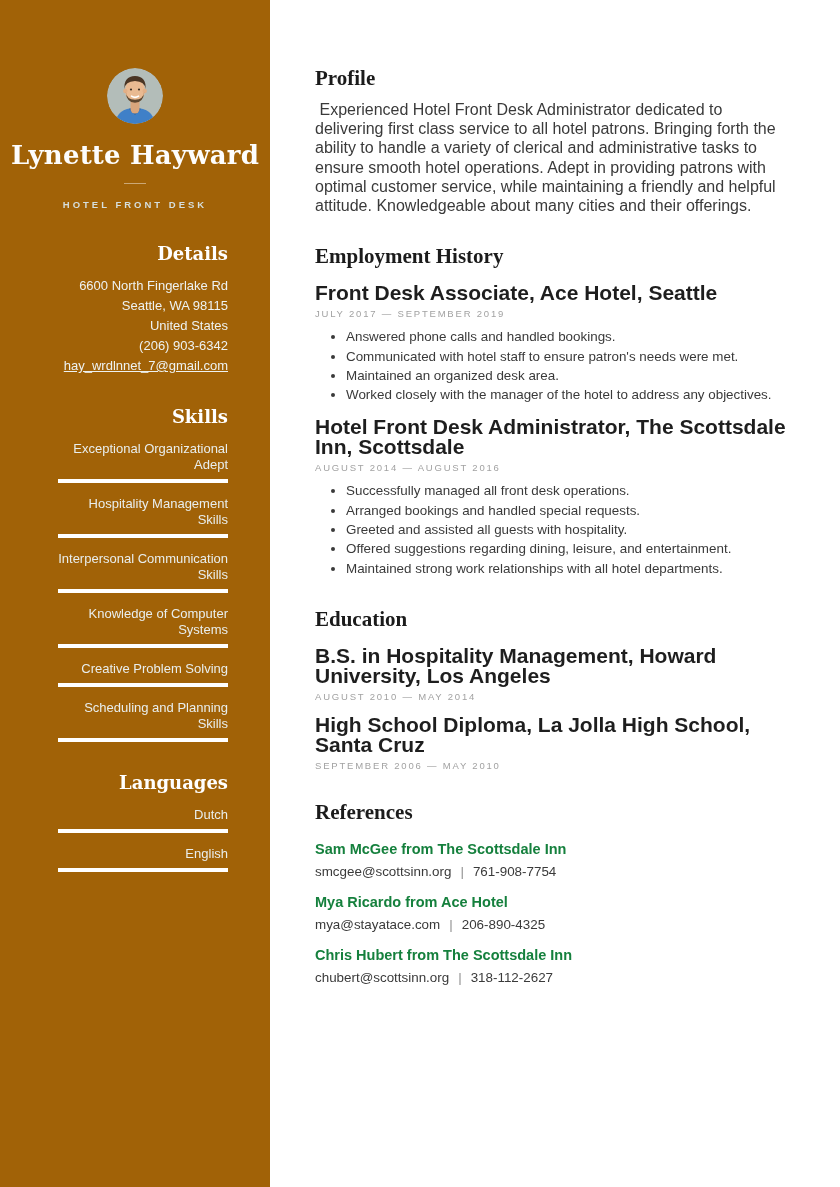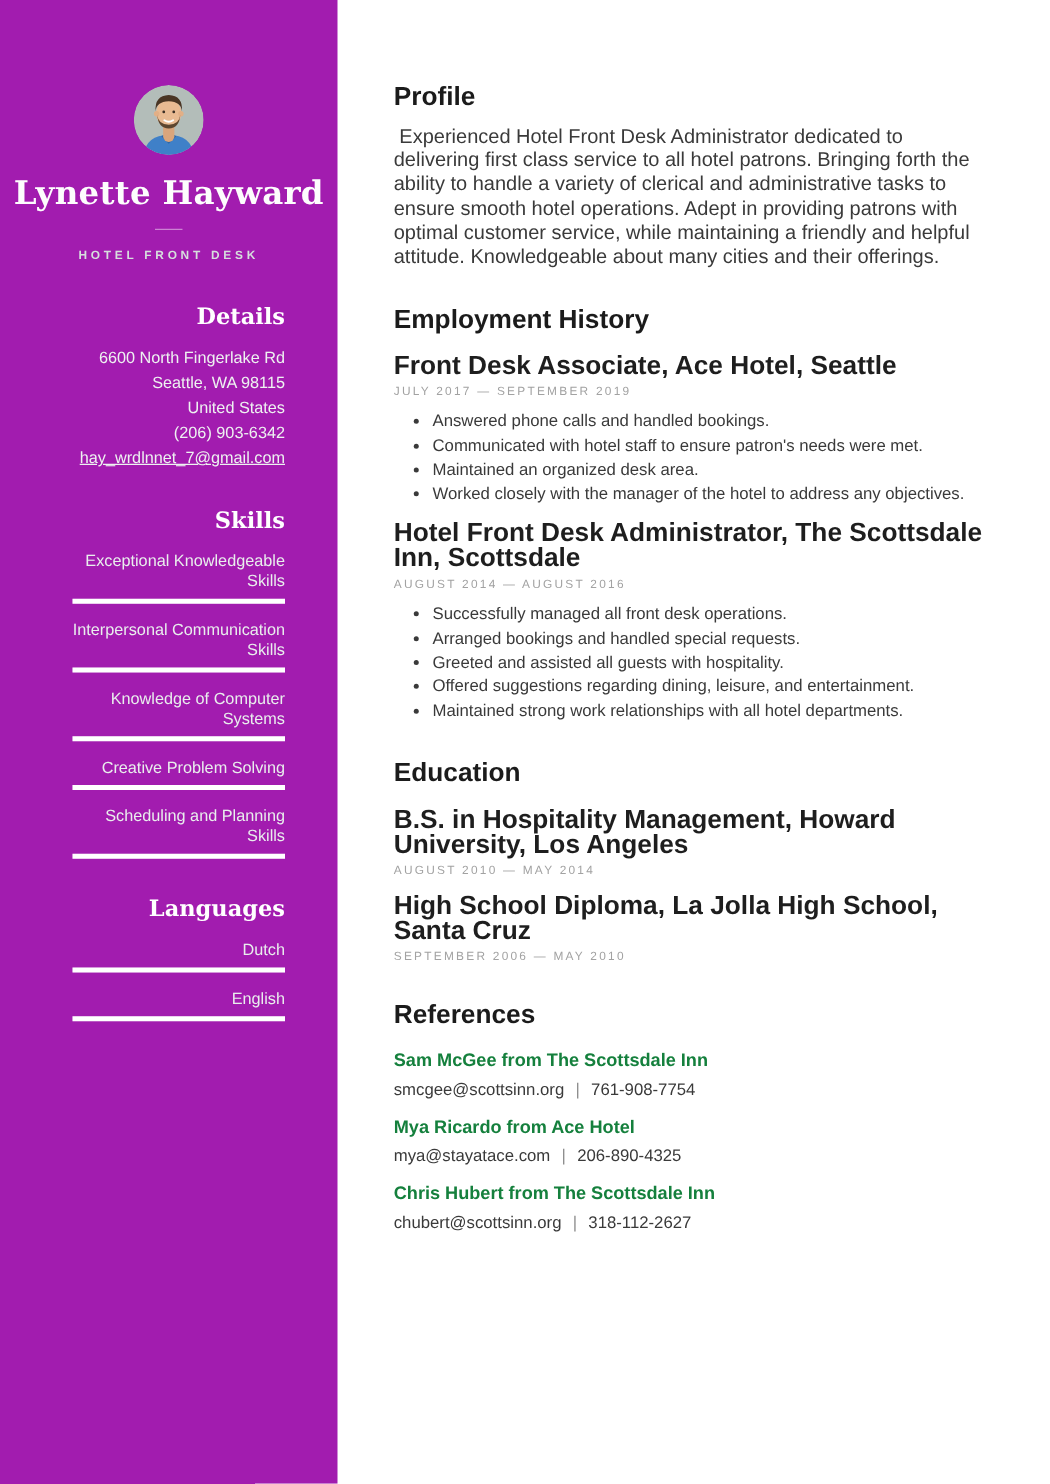--- a/index.html
+++ b/index.html
@@ -8,21 +8,21 @@
     width: 840px; height: 1187px;
     font-family: "Liberation Sans", sans-serif;
     color: #3a3a3a;
     overflow: hidden;
   }
   .page { display: flex; width: 840px; height: 1187px; background: #ffffff; }
 
   
   .sidebar {
     width: 270px; min-width: 270px; height: 100%;
-    background: #a21caf; color: #f2f5f4;
+    background: #a16207; color: #f2f5f4;
   }
   .side-head { text-align: center; padding-top: 68px; }
   .avatar {
     width: 56px; height: 56px; border-radius: 50%;
     margin: 0 auto; overflow: hidden;
   }
   .candidate-name {
     margin-top: 16px;
     font-family: "DejaVu Serif", serif;
     font-weight: bold; font-size: 26px; line-height: 30px;
@@ -55,21 +55,21 @@
   .meter-item { margin-bottom: 13px; }
   .meter-label { font-size: 13px; line-height: 16px; color: #e9eeed; margin-bottom: 6px; }
   .meter-track { height: 4px; background: rgba(255,255,255,0.18); position: relative; }
   .meter-fill { position: absolute; left: 0; top: 0; bottom: 0; background: #ffffff; }
 
   
   .main {
     flex: 1; padding: 64px 50px 0 45px;
   }
   .section-heading {
-    font-family: Liberation Sans, sans-serif;
+    font-family: Liberation Serif, serif;
     font-weight: bold; font-size: 21px; line-height: 28px;
     color: #1b1b1b;
   }
   .profile-text {
     margin-top: 8px;
     font-size: 16px; line-height: 19.2px; color: #3a3a3a;
     white-space: pre-wrap;
   }
   .main-section { margin-top: 27px; }
   .job-title, .edu-title {
@@ -136,21 +136,27 @@
         <div class="detail-line">6600 North Fingerlake Rd</div>
         <div class="detail-line">Seattle, WA 98115</div>
         <div class="detail-line">United States</div>
         <div class="detail-line">(206) 903-6342</div>
         <a class="email-link">hay_wrdlnnet_7@gmail.com</a>
       </section>
 
       <section class="skills-section">
         <h3 class="side-heading">Skills</h3>
         <div class="meter-item">
-          <div class="meter-label">Exceptional Knowledgeable Skills</div>
+          <div class="meter-label">Exceptional Organizational Adept</div>
+          <div class="meter-track">
+              <div class="meter-fill" style="width:100%"></div>
+            </div>
+        </div>
+        <div class="meter-item">
+          <div class="meter-label">Hospitality Management Skills</div>
           <div class="meter-track">
               <div class="meter-fill" style="width:100%"></div>
             </div>
         </div>
         <div class="meter-item">
           <div class="meter-label">Interpersonal Communication Skills</div>
           <div class="meter-track">
               <div class="meter-fill" style="width:100%"></div>
             </div>
         </div>

